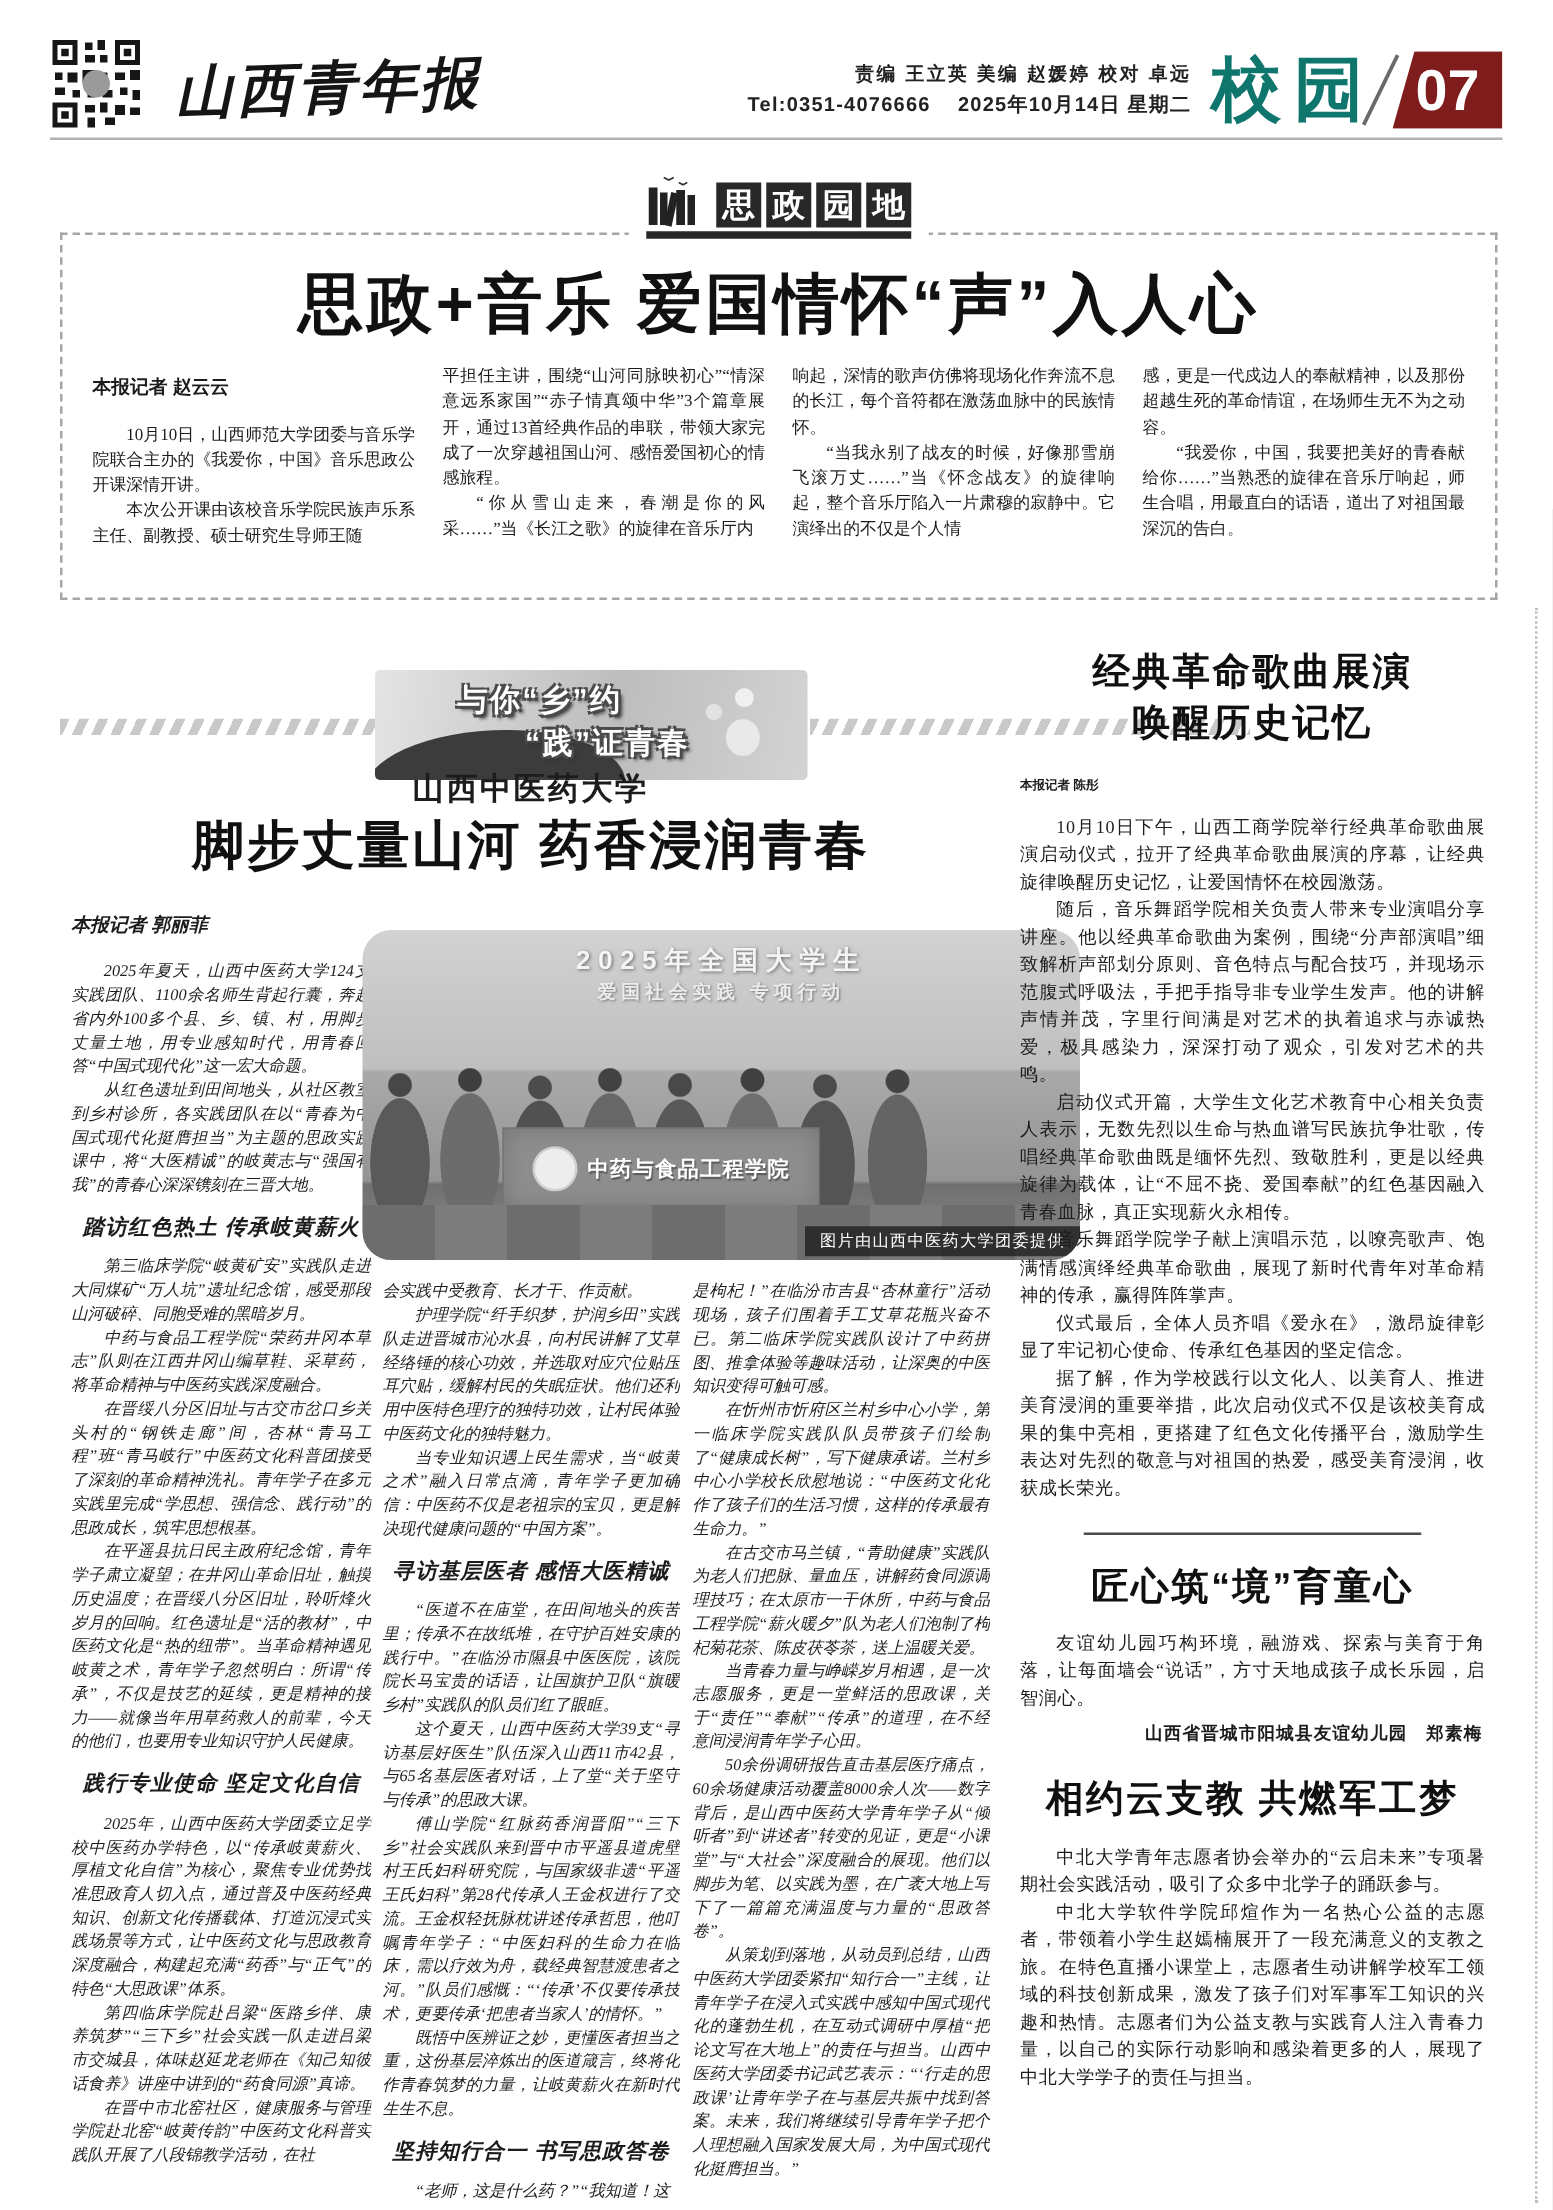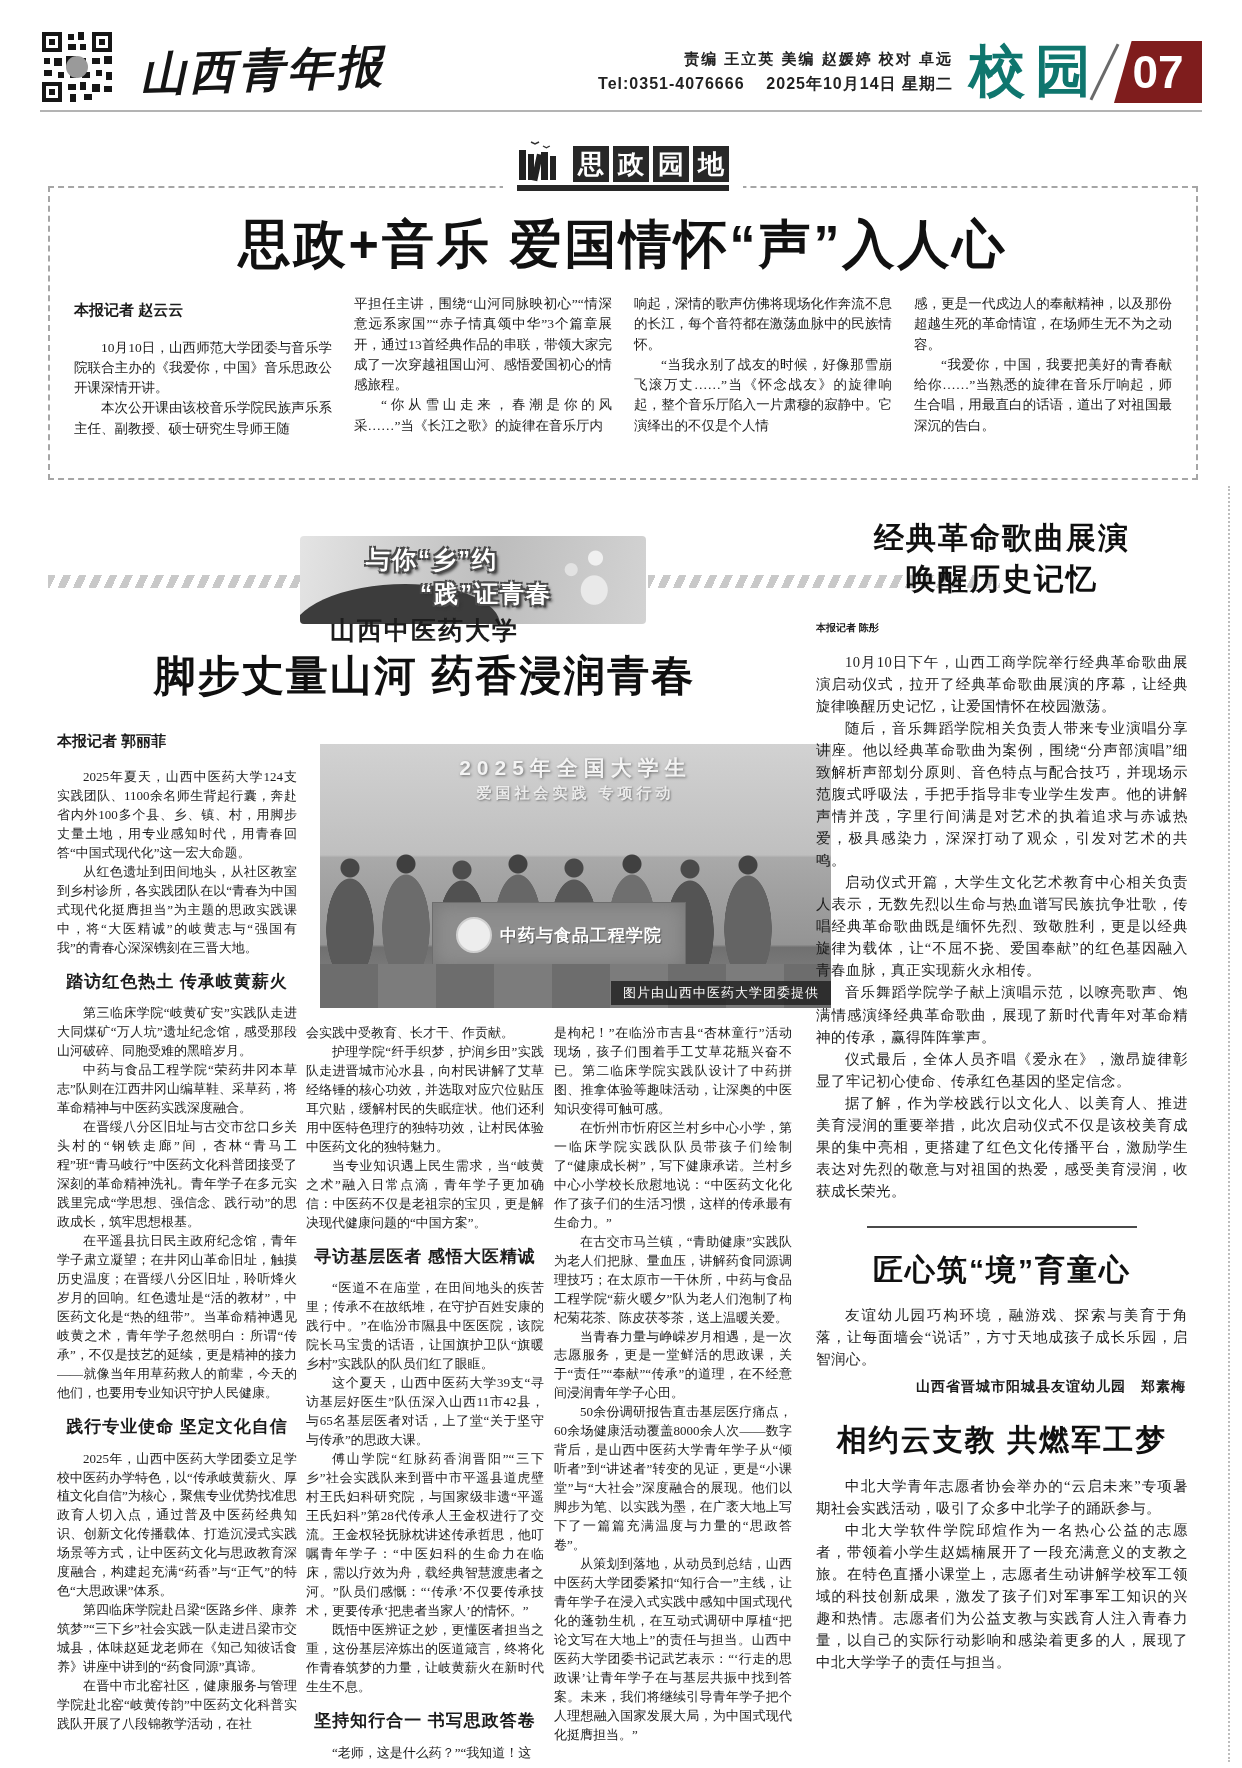--- a/index.html
+++ b/index.html
@@ -23,21 +23,21 @@
   
   .box1{position:absolute;left:48px;top:186px;width:1146px;height:290px;border:2px dashed #a6a6a6;}
   .badge{position:absolute;left:50%;top:-50px;transform:translateX(-50%);background:#fff;padding:0 14px;}
   .badge-top{display:flex;align-items:flex-end;}
   .badge-chars{display:flex;gap:4px;margin-left:8px;}
   .badge-char{width:36px;height:36px;background:#282828;color:#fff;text-align:center;
         font-family:"Liberation Sans",sans-serif;font-size:26px;line-height:36px;font-weight:bold;}
   .badge-shelf{height:6px;background:#282828;margin-top:3px;}
   .headline1{margin-top:28px;text-align:center;font-family:"Liberation Sans",sans-serif;
         font-size:52px;line-height:1.1;font-weight:900;letter-spacing:3px;color:#111;}
-  .box1-cols{display:flex;gap:22px;padding:18px 24px 0;align-items:center;}
+  .box1-cols{display:flex;gap:22px;padding:18px 24px 0;}
   .b1col{flex:1;font-size:13.5px;line-height:1.5;}
   .byline{font-family:"Liberation Sans",sans-serif;font-weight:bold;font-size:15px;margin:8px 0 16px;}
   
   .para{margin:0;text-indent:2em;text-align:justify;}
   .para.cont{text-indent:0;}
   .subhead{font-family:"Liberation Sans",sans-serif;font-weight:bold;font-size:17px;
         text-align:center;margin:12px 0 10px;letter-spacing:1px;}
   
   .hatch{position:absolute;top:575px;height:13px;
         background:repeating-linear-gradient(115deg,#c9c9c9 0 7px,#ffffff 7px 14px);}
@@ -54,27 +54,27 @@
   .tile-t1,.tile-t2{position:absolute;color:#fff;font-family:"Liberation Sans",sans-serif;font-weight:900;
         letter-spacing:2px;text-shadow:-2px -2px 0 #4a4a4a,2px -2px 0 #4a4a4a,-2px 2px 0 #4a4a4a,2px 2px 0 #4a4a4a,3px 3px 3px #333;}
   .tile-t1{left:66px;top:8px;font-size:24px;}
   .tile-t2{left:120px;top:42px;font-size:24px;}
   .vdots{position:absolute;left:1228px;top:486px;height:1276px;border-left:2px dotted #bdbdbd;}
   
   .kicker{position:absolute;left:57px;top:614px;width:735px;text-align:center;
         font-family:"Liberation Sans",sans-serif;font-size:25px;font-weight:bold;letter-spacing:2px;}
   .headline2{position:absolute;left:57px;top:648px;width:735px;text-align:center;
         font-family:"Liberation Sans",sans-serif;font-size:42px;font-weight:900;letter-spacing:2px;color:#101010;}
-  .t-col{position:absolute;font-size:13px;line-height:1.46;overflow:hidden;}
+  .t-col{position:absolute;font-size:13px;line-height:1.46;overflow:hidden;font-style:italic;}
   .t-col1{left:57px;top:722px;width:240px;height:1040px;}
   .t-col2{left:306px;top:1024px;width:238px;height:742px;}
   .t-col3{left:554px;top:1024px;width:238px;height:742px;}
   
-  .photo{position:absolute;left:320px;top:744px;width:511px;height:264px;overflow:hidden;
-        background:linear-gradient(#d2d2d2,#bfbfbf 42%,#a9a9a9 43%,#949494 76%,#707070 77%,#8a8a8a);}
+  .photo{position:absolute;left:290px;top:744px;width:574px;height:264px;overflow:hidden;
+        background:linear-gradient(#d2d2d2,#bfbfbf 42%,#a9a9a9 43%,#949494 76%,#707070 77%,#8a8a8a);border-radius:23px;}
   .photo-title{position:absolute;top:10px;width:100%;text-align:center;color:#f4f4f4;
         font-family:"Liberation Sans",sans-serif;font-weight:900;font-size:21px;letter-spacing:6px;
         text-shadow:1px 1px 3px #6b6b6b;}
   .photo-title2{position:absolute;top:40px;width:100%;text-align:center;color:#ececec;
         font-family:"Liberation Sans",sans-serif;font-weight:bold;font-size:15px;letter-spacing:4px;
         text-shadow:1px 1px 2px #777;}
   .crowd{position:absolute;left:0;right:0;bottom:44px;height:112px;
      background:
       radial-gradient(circle at 30px 16px,#474747 9px,transparent 10px),
       radial-gradient(circle at 86px 12px,#3f3f3f 9px,transparent 10px),

